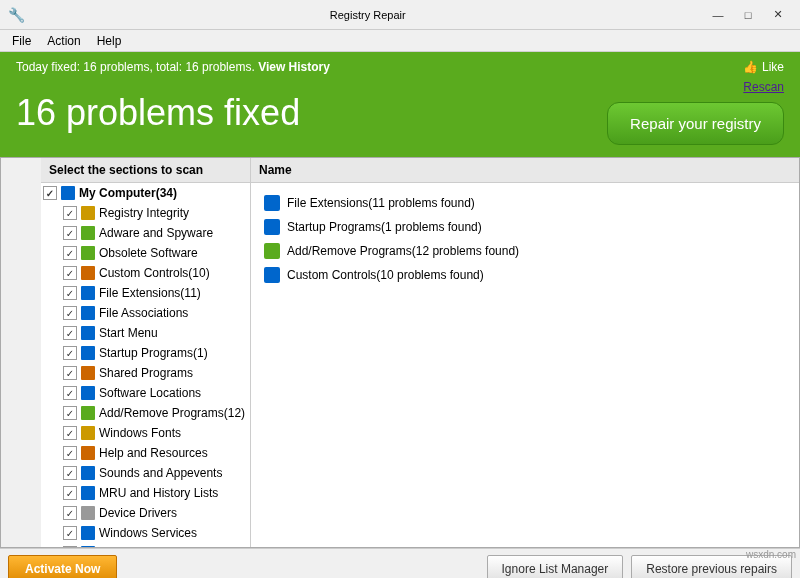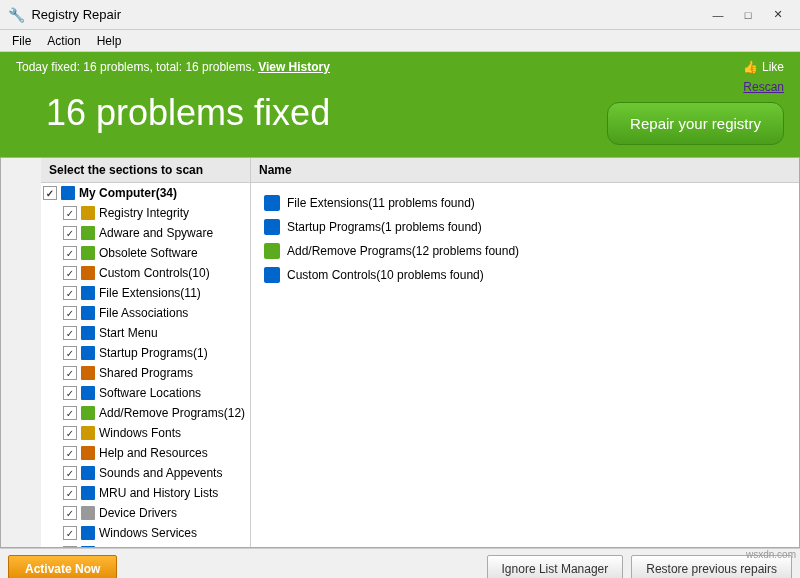--- a/index.html
+++ b/index.html
@@ -9,21 +9,21 @@
     .title-bar {
       background: #f0f0f0;
       height: 30px;
       display: flex;
       align-items: center;
       padding: 0 8px;
       border-bottom: 1px solid #ccc;
       user-select: none;
     }
     .title-bar-icon { margin-right: 6px; font-size: 14px; }
-    .title-bar-title { flex: 1; font-size: 13px; }
+    .title-bar-title { flex: 1; font-size: 11px; text-align: center; }
     .title-bar-controls { display: flex; gap: 2px; }
     .title-bar-btn {
       width: 28px; height: 20px;
       background: none; border: none; cursor: pointer;
       font-size: 11px; display: flex; align-items: center; justify-content: center;
       color: #333;
     }
 
     
     .menu-bar {
@@ -53,21 +53,20 @@
       justify-content: space-between;
       margin-bottom: 6px;
     }
     .banner-today-text {
       font-size: 12px;
       color: white;
     }
     .banner-today-text a {
       color: white;
       font-weight: bold;
-      text-decoration: underline;
       cursor: pointer;
       margin-top: 30px;
     }
     .banner-like {
       display: flex;
       align-items: center;
       gap: 4px;
       color: white;
       font-size: 12px;
       cursor: pointer;
@@ -76,21 +75,20 @@
       display: flex;
       align-items: center;
       justify-content: space-between;
     }
     .banner-left {}
     .banner-title {
       font-size: 36px;
       font-weight: 300;
       color: white;
       line-height: 1.1;
-      margin-left: 30px;
     }
     .banner-subtitle {
       font-size: 12px;
       color: rgba(255,255,255,0.85);
       margin-top: 2px;
     }
     .banner-right {
       display: flex;
       flex-direction: column;
       align-items: flex-end;

